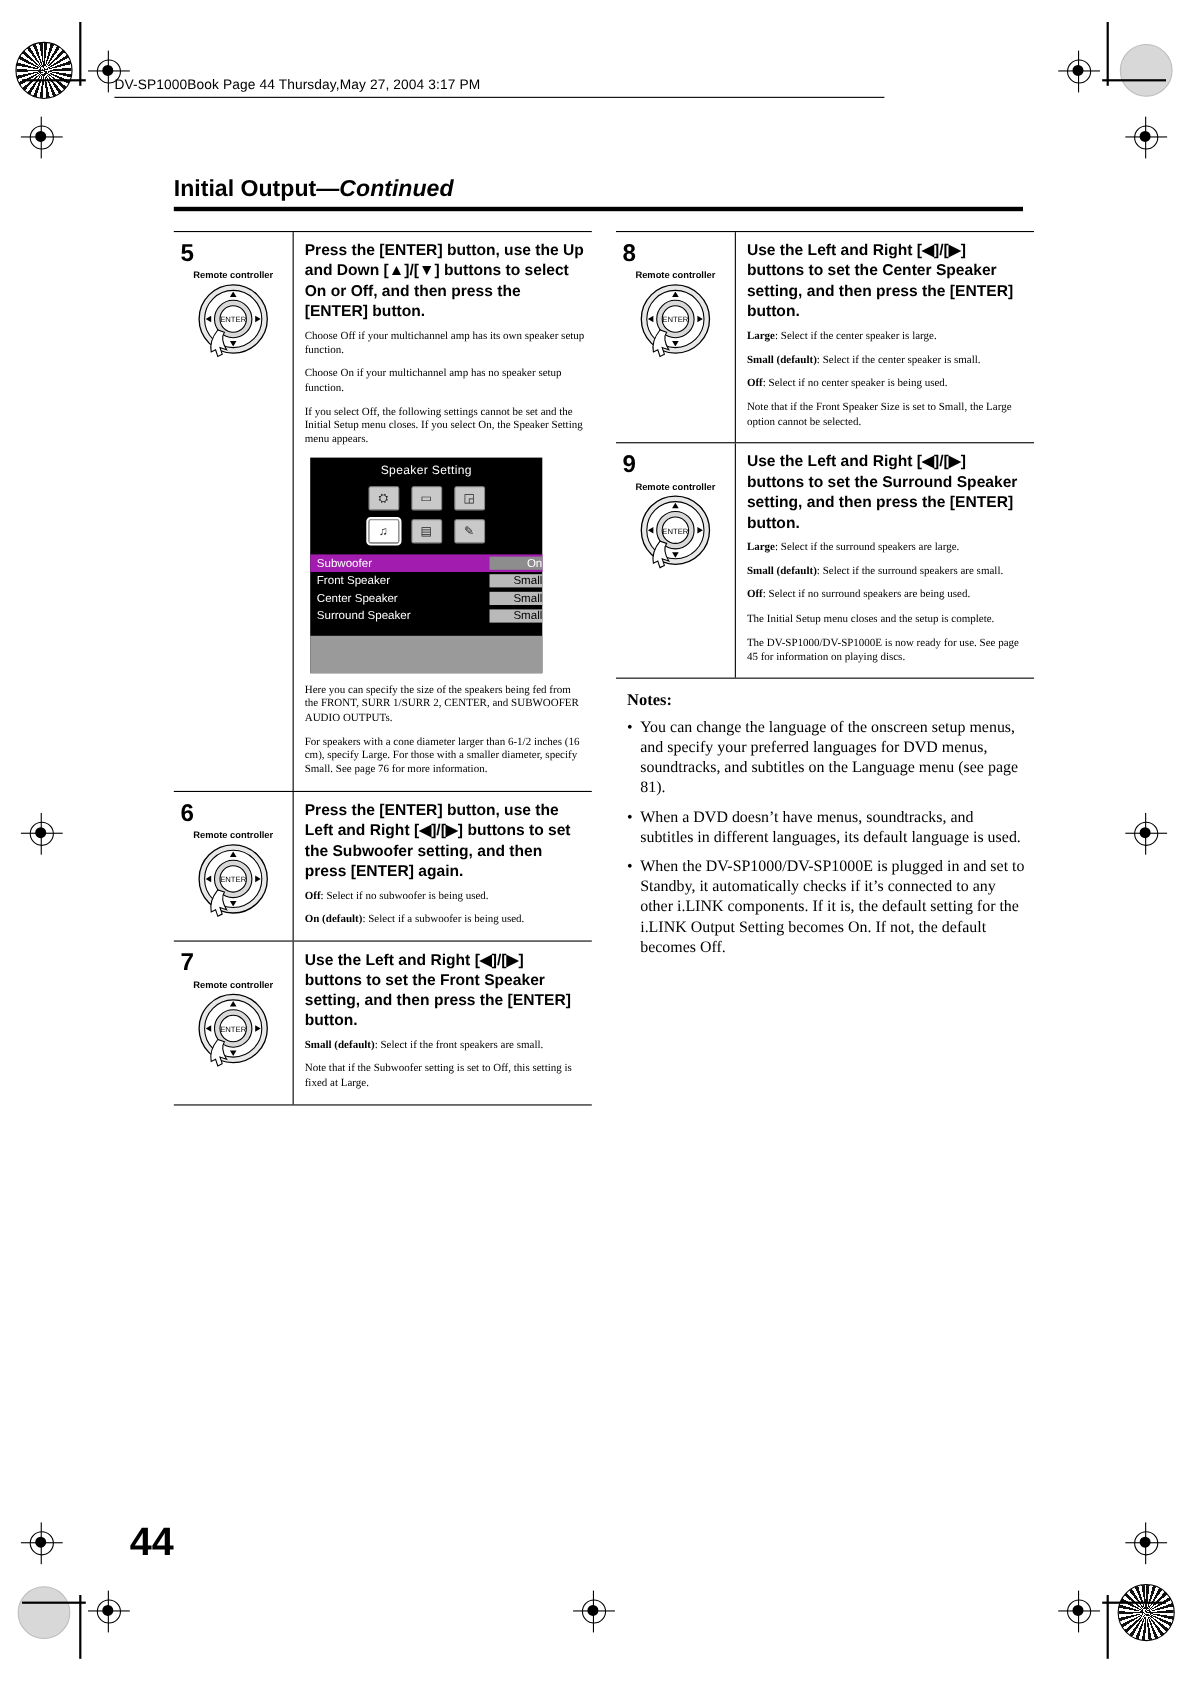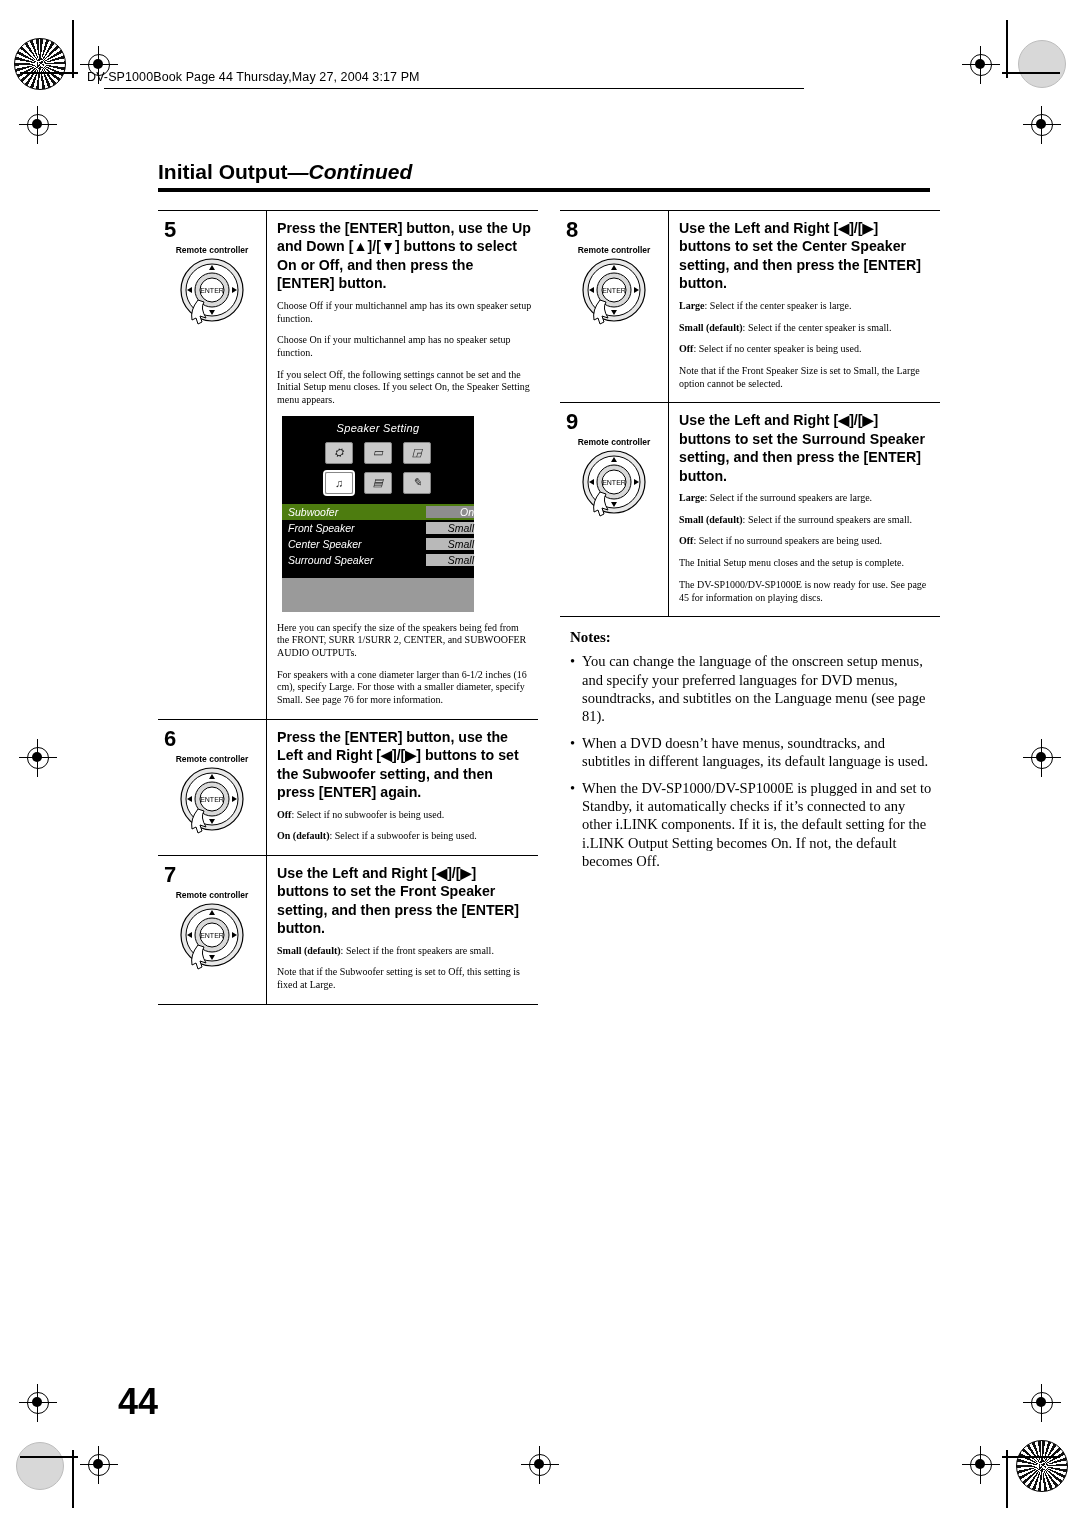--- a/index.html
+++ b/index.html
@@ -16,21 +16,21 @@
   .sun { position:absolute; width:50px; height:50px; border-radius:50%;
          background:
            repeating-conic-gradient(#111 0deg 7deg, #fff 7deg 14deg);
          border:1px solid #000; }
   .graydot { position:absolute; width:46px; height:46px; border-radius:50%;
              background:#d8d8d8; border:1px solid #bdbdbd;
              display:flex; align-items:center; justify-content:center;
              font-size:7px; color:#777; font-family:"Liberation Sans", sans-serif;}
   
   .filehdr {
-    position:absolute; left:87px; top:70px;
+    position:absolute; left:104px; top:70px;
     font-family:"Liberation Sans", sans-serif; font-size:12.5px; color:#000;
     letter-spacing:0.1px; white-space:nowrap;
   }
   
   .page-title {
     position:absolute; left:158px; top:160px;
     font-family:"Liberation Sans", sans-serif;
     font-weight:bold; font-size:21px; color:#000;
   }
   .page-title i { font-style:italic; font-weight:bold; }
@@ -56,35 +56,34 @@
   .body { font-size:10px; line-height:1.27; margin:0 0 9px 0; }
   .body:last-child { margin-bottom:0; }
   .b { font-weight:bold; }
 
   
   .dial { position:relative; width:96px; height:82px; margin:1px auto 0 auto; }
   .dial svg { position:absolute; left:0; top:0; }
 
   
   .osd {
-    width:192px; height:196px; margin:4px 0 10px 5px;
+    width:211px; height:196px; margin:4px 0 10px 5px;
     background:#000; position:relative; color:#fff;
     font-family:"Liberation Sans", sans-serif;
-    font-style:italic;
   }
   .osd-title { text-align:center; font-size:11px; padding-top:6px; letter-spacing:0.3px; }
   .osd-icons { display:flex; justify-content:center; gap:11px; margin-top:8px; }
   .osd-icon { width:26px; height:20px; background:#c9c9c9; border:1px solid #888; border-radius:2px;
               display:flex; align-items:center; justify-content:center; font-size:11px; color:#222;}
   .osd-icon.sel { background:#ffffff; outline:2px solid #fff; }
   .osd-rows { margin-top:10px; }
   .osd-row { display:flex; font-size:10.5px; height:16px; align-items:center; }
   .osd-row .lbl { flex:1; padding-left:6px; }
   .osd-row .val { width:48px; text-align:right; }
-  .osd-row.hl { background:#4d7c0f; color:#fff; }
+  .osd-row.hl { background:#a21caf; color:#fff; }
   .osd-row.hl .val { background:#8d8d8d; }
   .osd-row .val.box { background:#b9b9b9; color:#000; }
   .osd-bottom { position:absolute; left:0; right:0; bottom:0; height:34px; background:#9a9a9a; }
 
   .notes-head { font-family:"Liberation Serif", serif; font-weight:bold; font-size:15px; margin:12px 0 6px 0; }
   .note { font-size:14.5px; line-height:1.27; display:flex; margin-bottom:8px; }
   .note .bullet { width:12px; flex:0 0 12px; }
   .sep { border-top:1px solid #000; }
 </style>
 </head>

